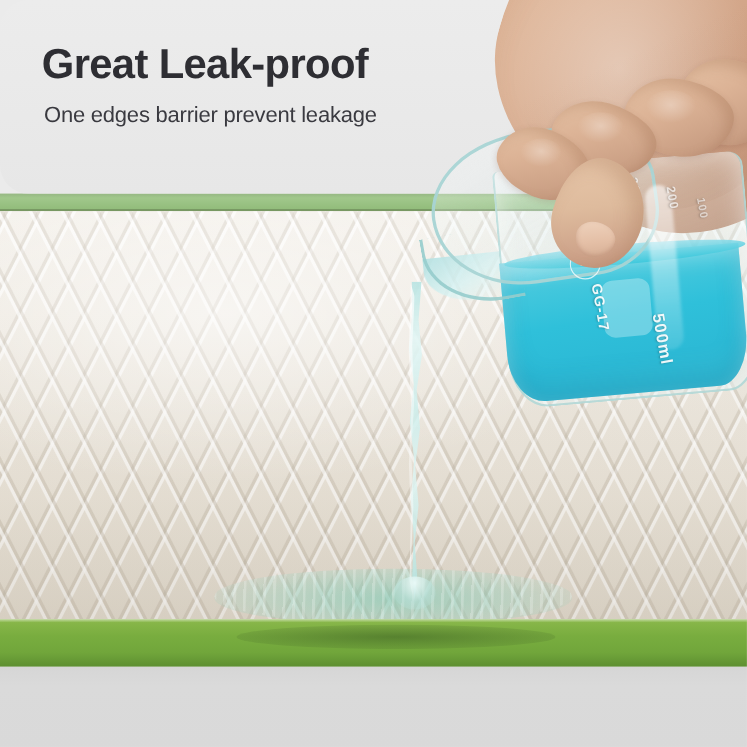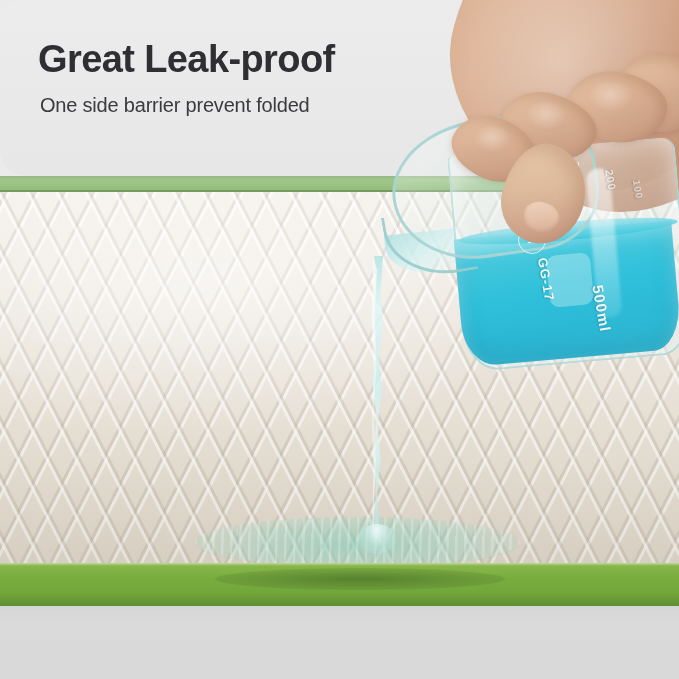--- a/index.html
+++ b/index.html
@@ -394,16 +394,16 @@
     <div class="thumb"></div>
     <div class="nail"></div>
     <div class="knuckle k1"></div>
     <div class="knuckle k2"></div>
     <div class="knuckle k3"></div>
   </div>
 
 
   <div class="header">
     <div class="headline">Great Leak-proof</div>
-    <div class="subline">One side barrier prevent folded</div>
+    <div class="subline">One edges barrier prevent leakage</div>
   </div>
 
 </div>
 
 </body></html>

